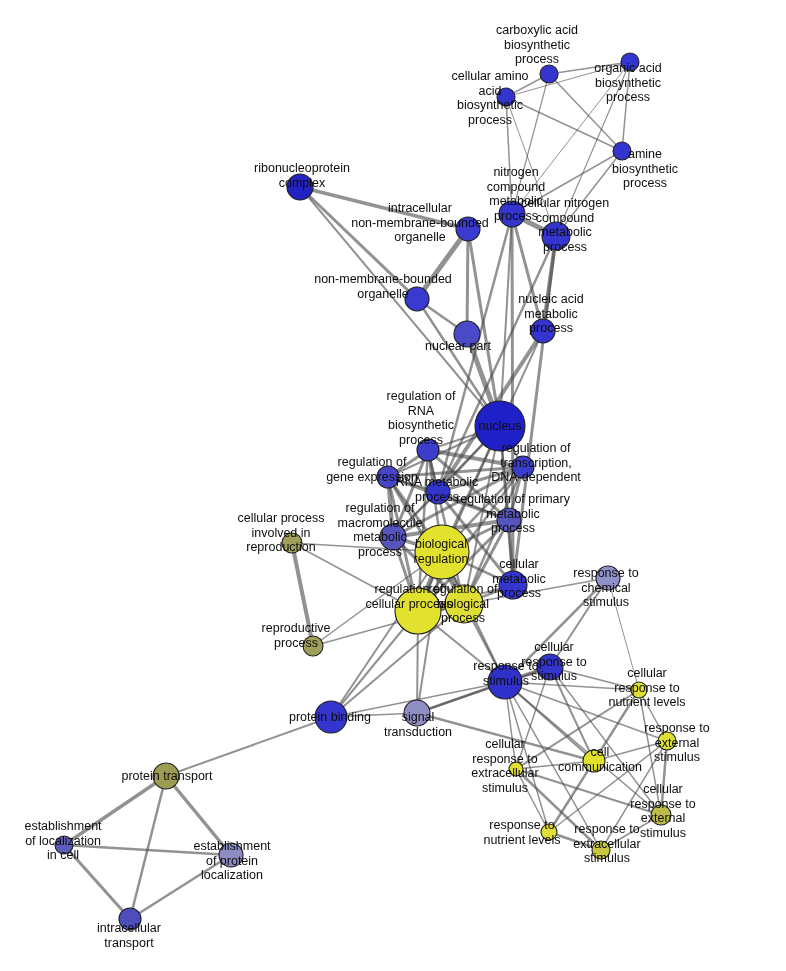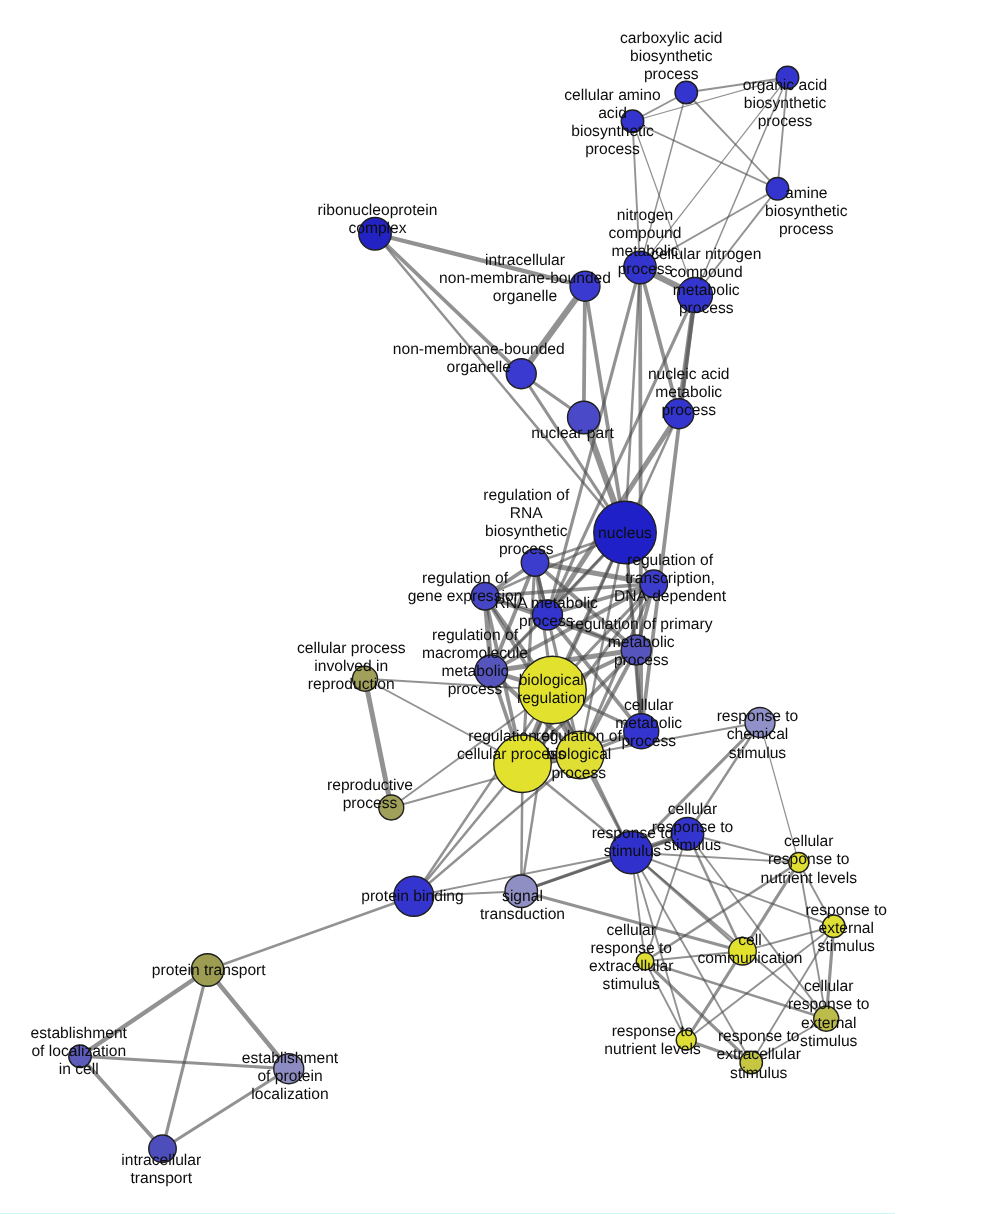--- a/index.html
+++ b/index.html
@@ -5,21 +5,21 @@
   html, body {
     margin: 0;
     padding: 0;
     background: #ffffff;
     font-family: "Liberation Sans", sans-serif;
   }
   .stage {
     position: relative;
     width: 716px;
     height: 971px;
-    background: #5eead4;
+    background: #a16207;
     overflow: hidden;
   }
   svg { display: block; }
   .edge { stroke-linecap: round; }
   .node { stroke-linejoin: round; }
   .node-label {
     pointer-events: none;
   }
 </style>
 </head>

